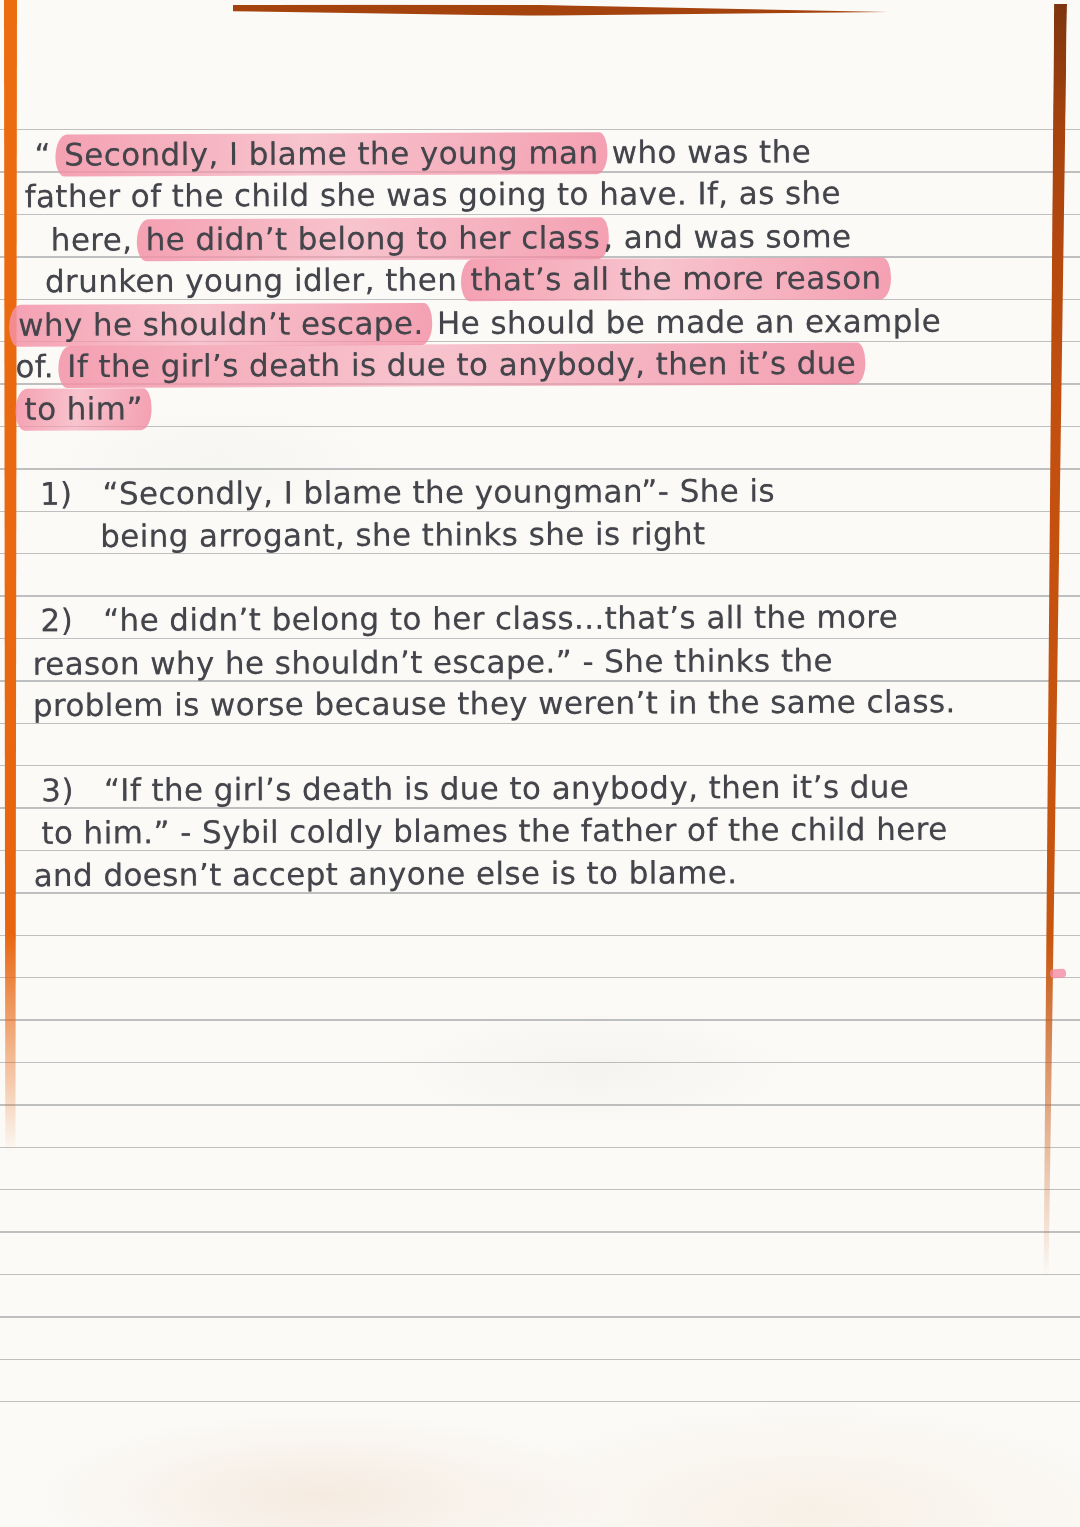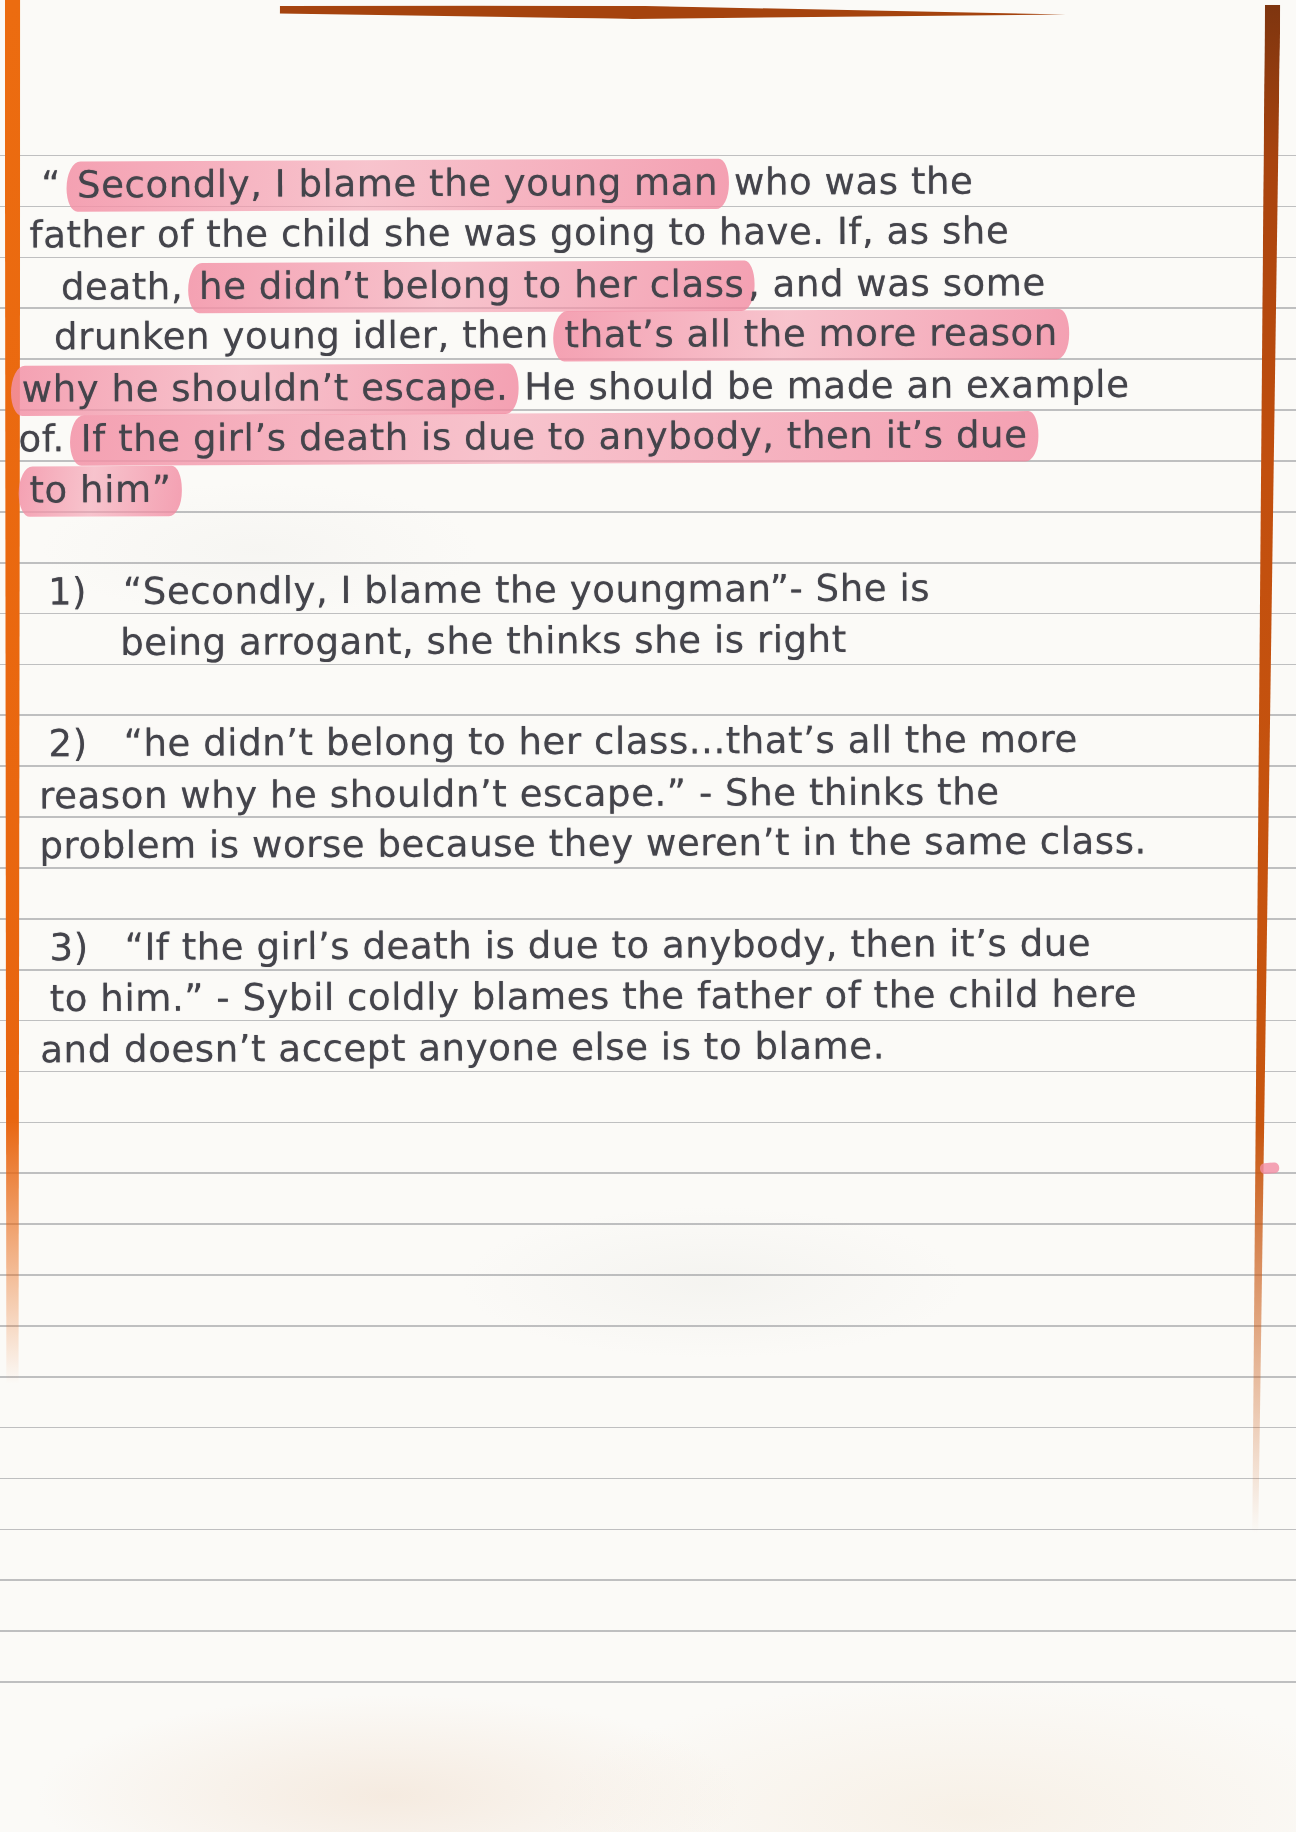--- a/index.html
+++ b/index.html
@@ -97,21 +97,21 @@
 <div class="photo">
   <div class="paper-texture"></div>
   <div class="rules"></div>
   <div class="edge-left"></div>
   <div class="edge-right"></div>
   <div class="edge-top"></div>
   <div class="stray-mark"></div>
   <div class="lines" id="lines">
       <div class="row"><span>“ </span><span class="hl">Secondly, I blame the young man</span><span> who was the</span></div>
       <div class="row"><span>father of the child she was going to have. If, as she</span></div>
-      <div class="row"><span>death, </span><span class="hl">he didn’t belong to her class</span><span>, and was some</span></div>
+      <div class="row"><span>here, </span><span class="hl">he didn’t belong to her class</span><span>, and was some</span></div>
       <div class="row"><span>drunken young idler, then </span><span class="hl">that’s all the more reason</span></div>
       <div class="row"><span class="hl">why he shouldn’t escape.</span><span> He should be made an example</span></div>
       <div class="row"><span>of. </span><span class="hl">If the girl’s death is due to anybody, then it’s due</span></div>
       <div class="row"><span class="hl">to him”</span></div>
       <div class="row"></div>
       <div class="row"><span class="num">1)</span><span>“Secondly, I blame the youngman”- She is</span></div>
       <div class="row"><span>being arrogant, she thinks she is right</span></div>
       <div class="row"></div>
       <div class="row"><span class="num">2)</span><span>“he didn’t belong to her class...that’s all the more</span></div>
       <div class="row"><span>reason why he shouldn’t escape.” - She thinks the</span></div>

